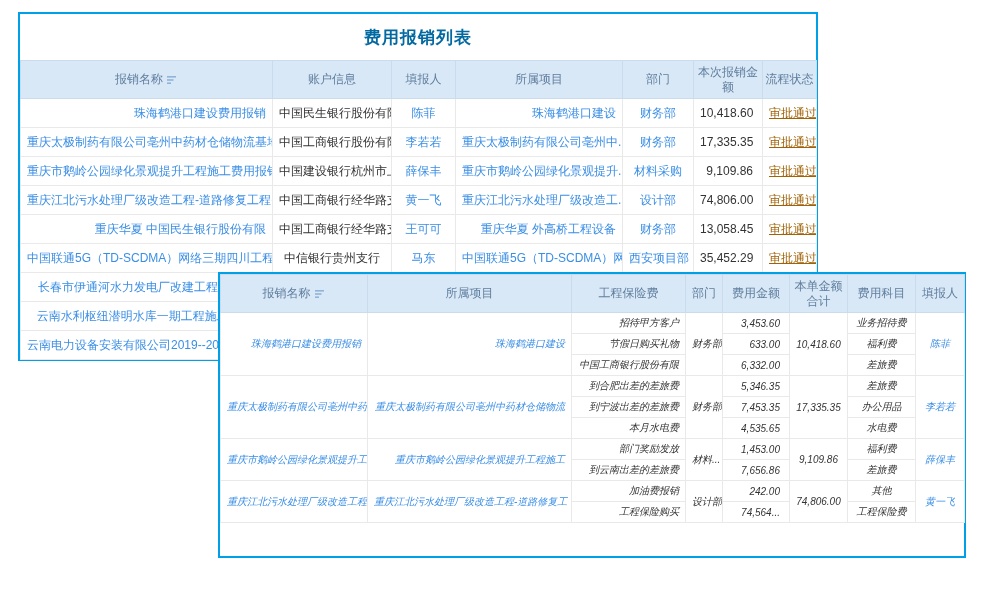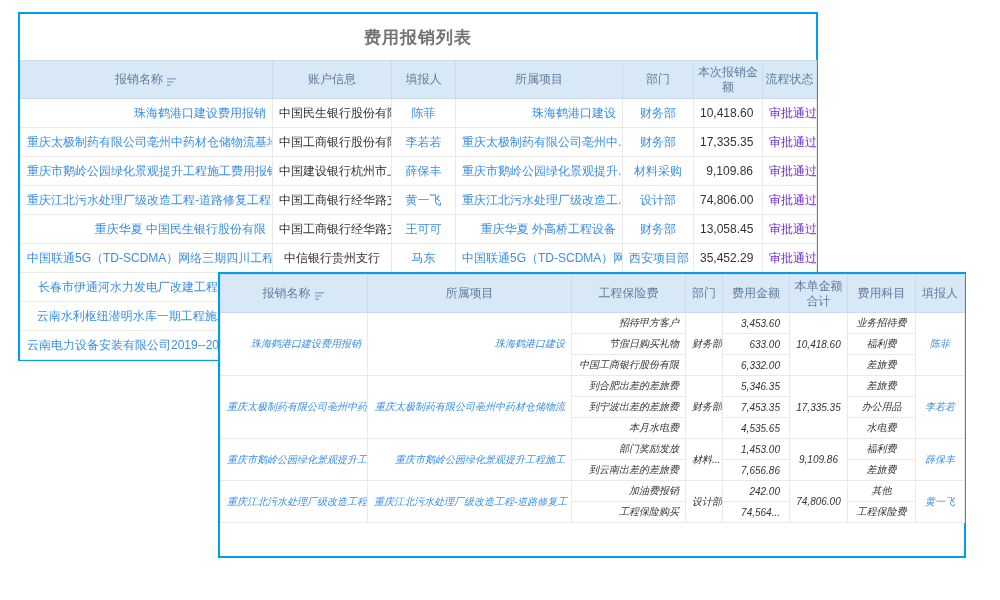--- a/index.html
+++ b/index.html
@@ -4,43 +4,43 @@
 <style>
   * { margin:0; padding:0; box-sizing:border-box; }
   html,body { width:1000px; height:600px; background:#ffffff; overflow:hidden;
               font-family:"Liberation Sans","DejaVu Sans",sans-serif; }
 
   .panel { position:absolute; background:#fff; border:2px solid #00a0e9; }
   .panel-list   { left:18px;  top:12px;  width:800px; height:349px; z-index:1; }
   .panel-detail { left:218px; top:272px; width:748px; height:286px; z-index:2; }
 
   .panel-title { display:flex; align-items:center; justify-content:center;
-                 font-size:17px; font-weight:bold; color:#737373; letter-spacing:1px; }
+                 font-size:17px; font-weight:bold; color:#0369a1; letter-spacing:1px; }
   .panel-list   .panel-title { height:46px; }
   .panel-detail .panel-title { height:33px; }
 
   table { border-collapse:collapse; table-layout:fixed; width:100%;
           font-size:12px; color:#333; }
   th { background:#d9e8f6; color:#5f7e9e; font-weight:normal; font-size:12px;
        border:1px solid #c9dbec; padding:2px 2px; line-height:1.25;
        text-align:center; vertical-align:middle; }
   .panel-list  th { height:38px; }
   .panel-detail th { height:38px; }
   td { border:1px solid #e9e9e9; padding:0 6px; vertical-align:middle;
        white-space:nowrap; overflow:hidden; }
   .panel-list  tbody td { height:29px; }
   .panel-detail tbody td { height:21px; font-size:10px;font-style:italic; }
 
   .lk  { color:#3a8ee6; }
-  .ok  { color:#6d28d9; }
+  .ok  { color:#a16207; text-decoration:underline; }
   .ctr { text-align:center; }
   .num { text-align:right; padding-right:9px; }
   .lft { text-align:right; }
 
-  .th-flex { display:inline-flex; align-items:flex-end; gap:4px; }
+  .th-flex { display:inline-flex; align-items:center; gap:4px; }
   .sort-icon { display:inline-block; }
   .sort-icon svg { display:block; }
 </style>
 </head>
 <body>
 
 <div class="panel panel-list">
   <div class="panel-title">费用报销列表</div>
   <table>
     <colgroup>

